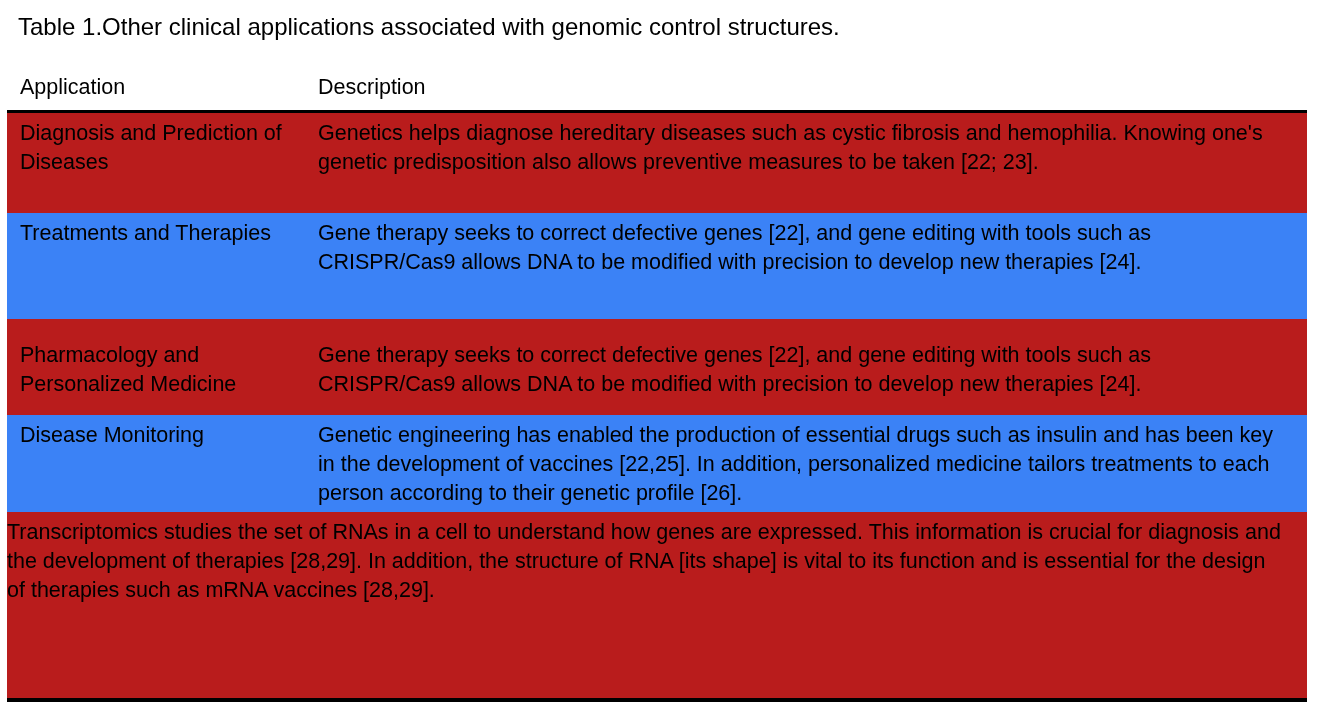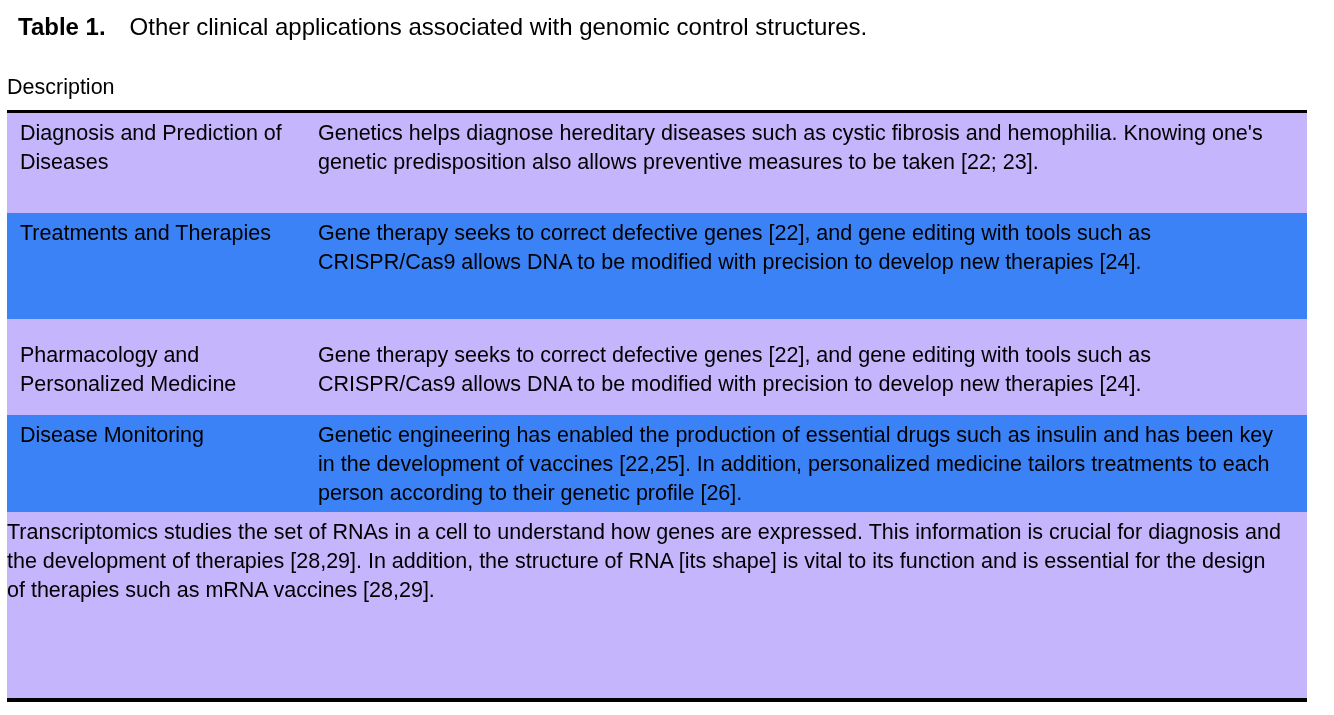--- a/index.html
+++ b/index.html
@@ -17,42 +17,42 @@
     height: 715px;
     padding-top: 12px;
   }
   .caption {
     margin-left: 18px;
     font-size: 24px;
     line-height: 29px;
     white-space: nowrap;
   }
   .caption-label {
-    font-weight: bold;
-    margin-right: 24px;
+    font-weight: normal;
+    margin-right: 0;
   }
   .table {
     margin-left: 7px;
     margin-top: 32px;
     width: 1300px;
     border-bottom: 4px solid #000000;
     font-size: 21.5px;
     line-height: 29px;
   }
   .thead {
     display: flex;
     border-bottom: 3px solid #000000;
     padding-bottom: 8px;
   }
   .row {
     display: flex;
     background: #3b82f6;
   }
   .row.alt {
-    background: #c4b5fd;
+    background: #b91c1c;
   }
   .row.r1 { min-height: 100px; }
   .row.r2 { min-height: 106px; }
   .row.r3 { min-height:  96px; align-items: center; }
   .row.r4 { min-height:  97px; }
   .row.r5 { min-height: 186px; }
   .cell-app {
     width: 311px;
     flex: 0 0 311px;
     padding-left: 13px;
@@ -72,20 +72,21 @@
 
 <div class="page">
 
   <div class="caption">
     <span class="caption-label">Table 1.</span><span>Other clinical applications associated with genomic control structures.</span>
   </div>
 
   <div class="table">
 
     <div class="thead">
+      <div class="cell-app">Application</div>
       <div class="cell-desc">Description</div>
     </div>
 
     <div class="row r1 alt">
       <div class="cell-app">Diagnosis and Prediction of Diseases</div>
       <div class="cell-desc">Genetics helps diagnose hereditary diseases such as cystic fibrosis and hemophilia. Knowing one's genetic predisposition also allows preventive measures to be taken [22; 23].</div>
     </div>
 
     <div class="row r2">
       <div class="cell-app">Treatments and Therapies</div>

